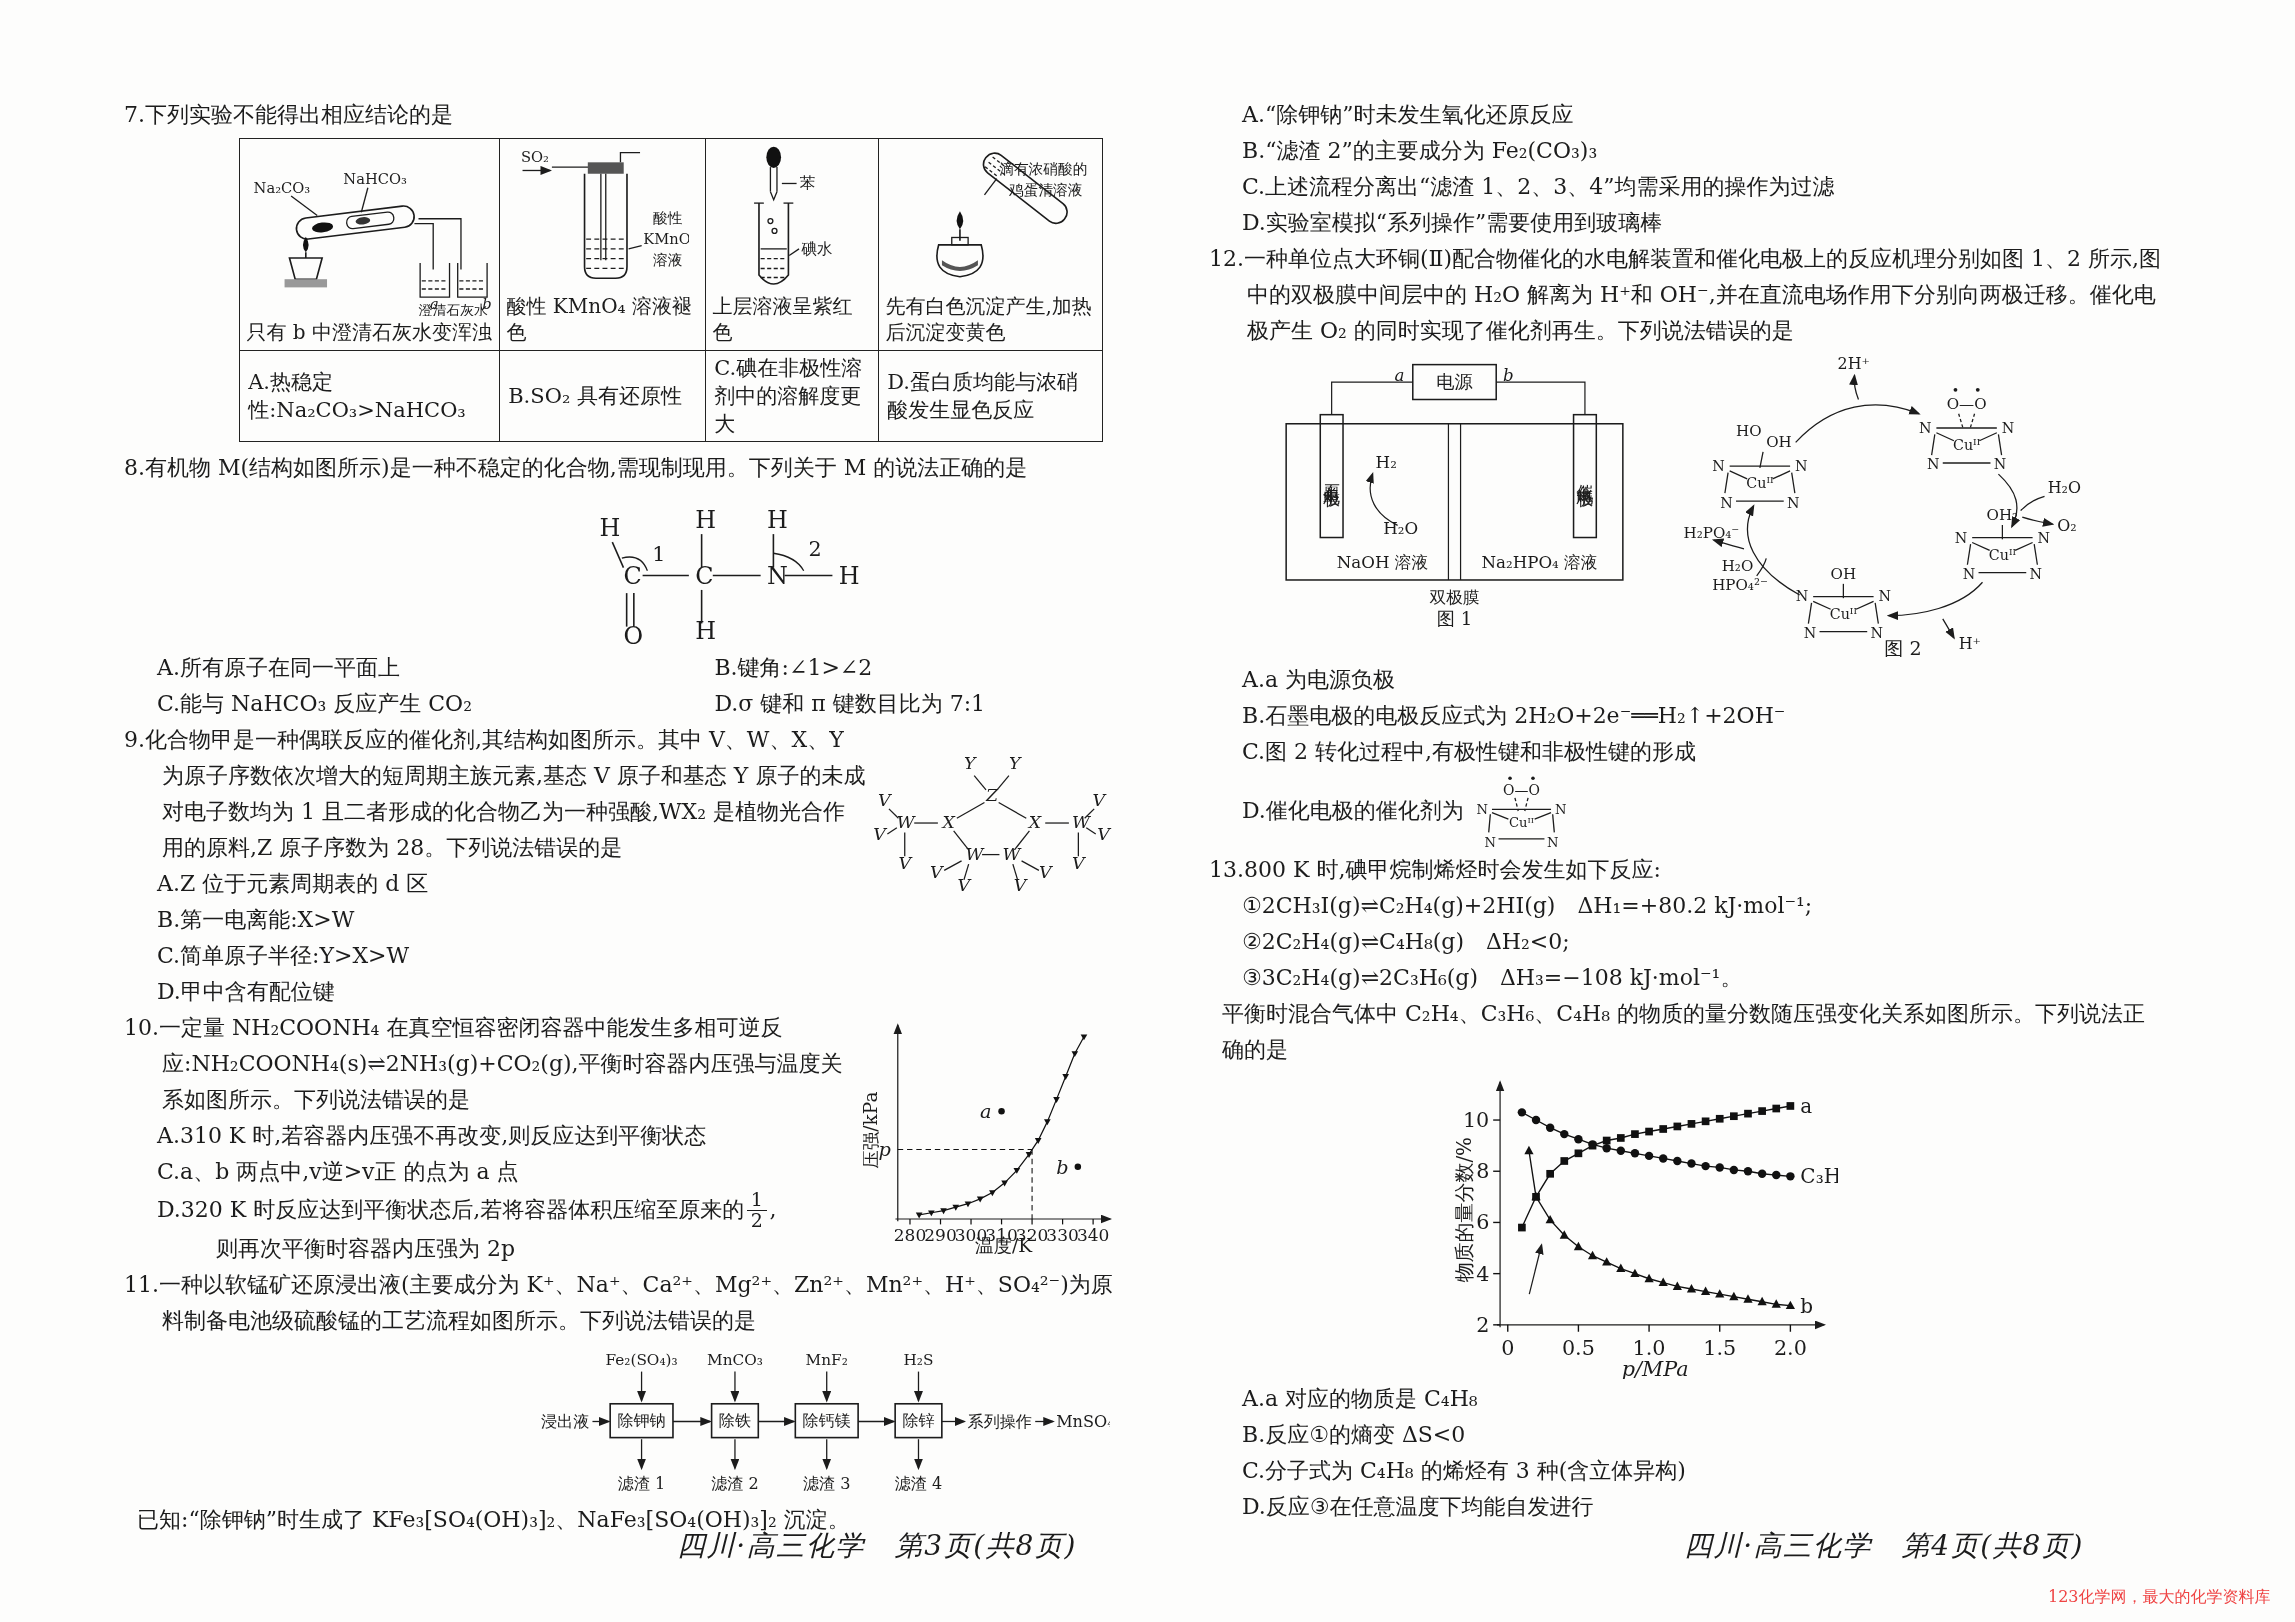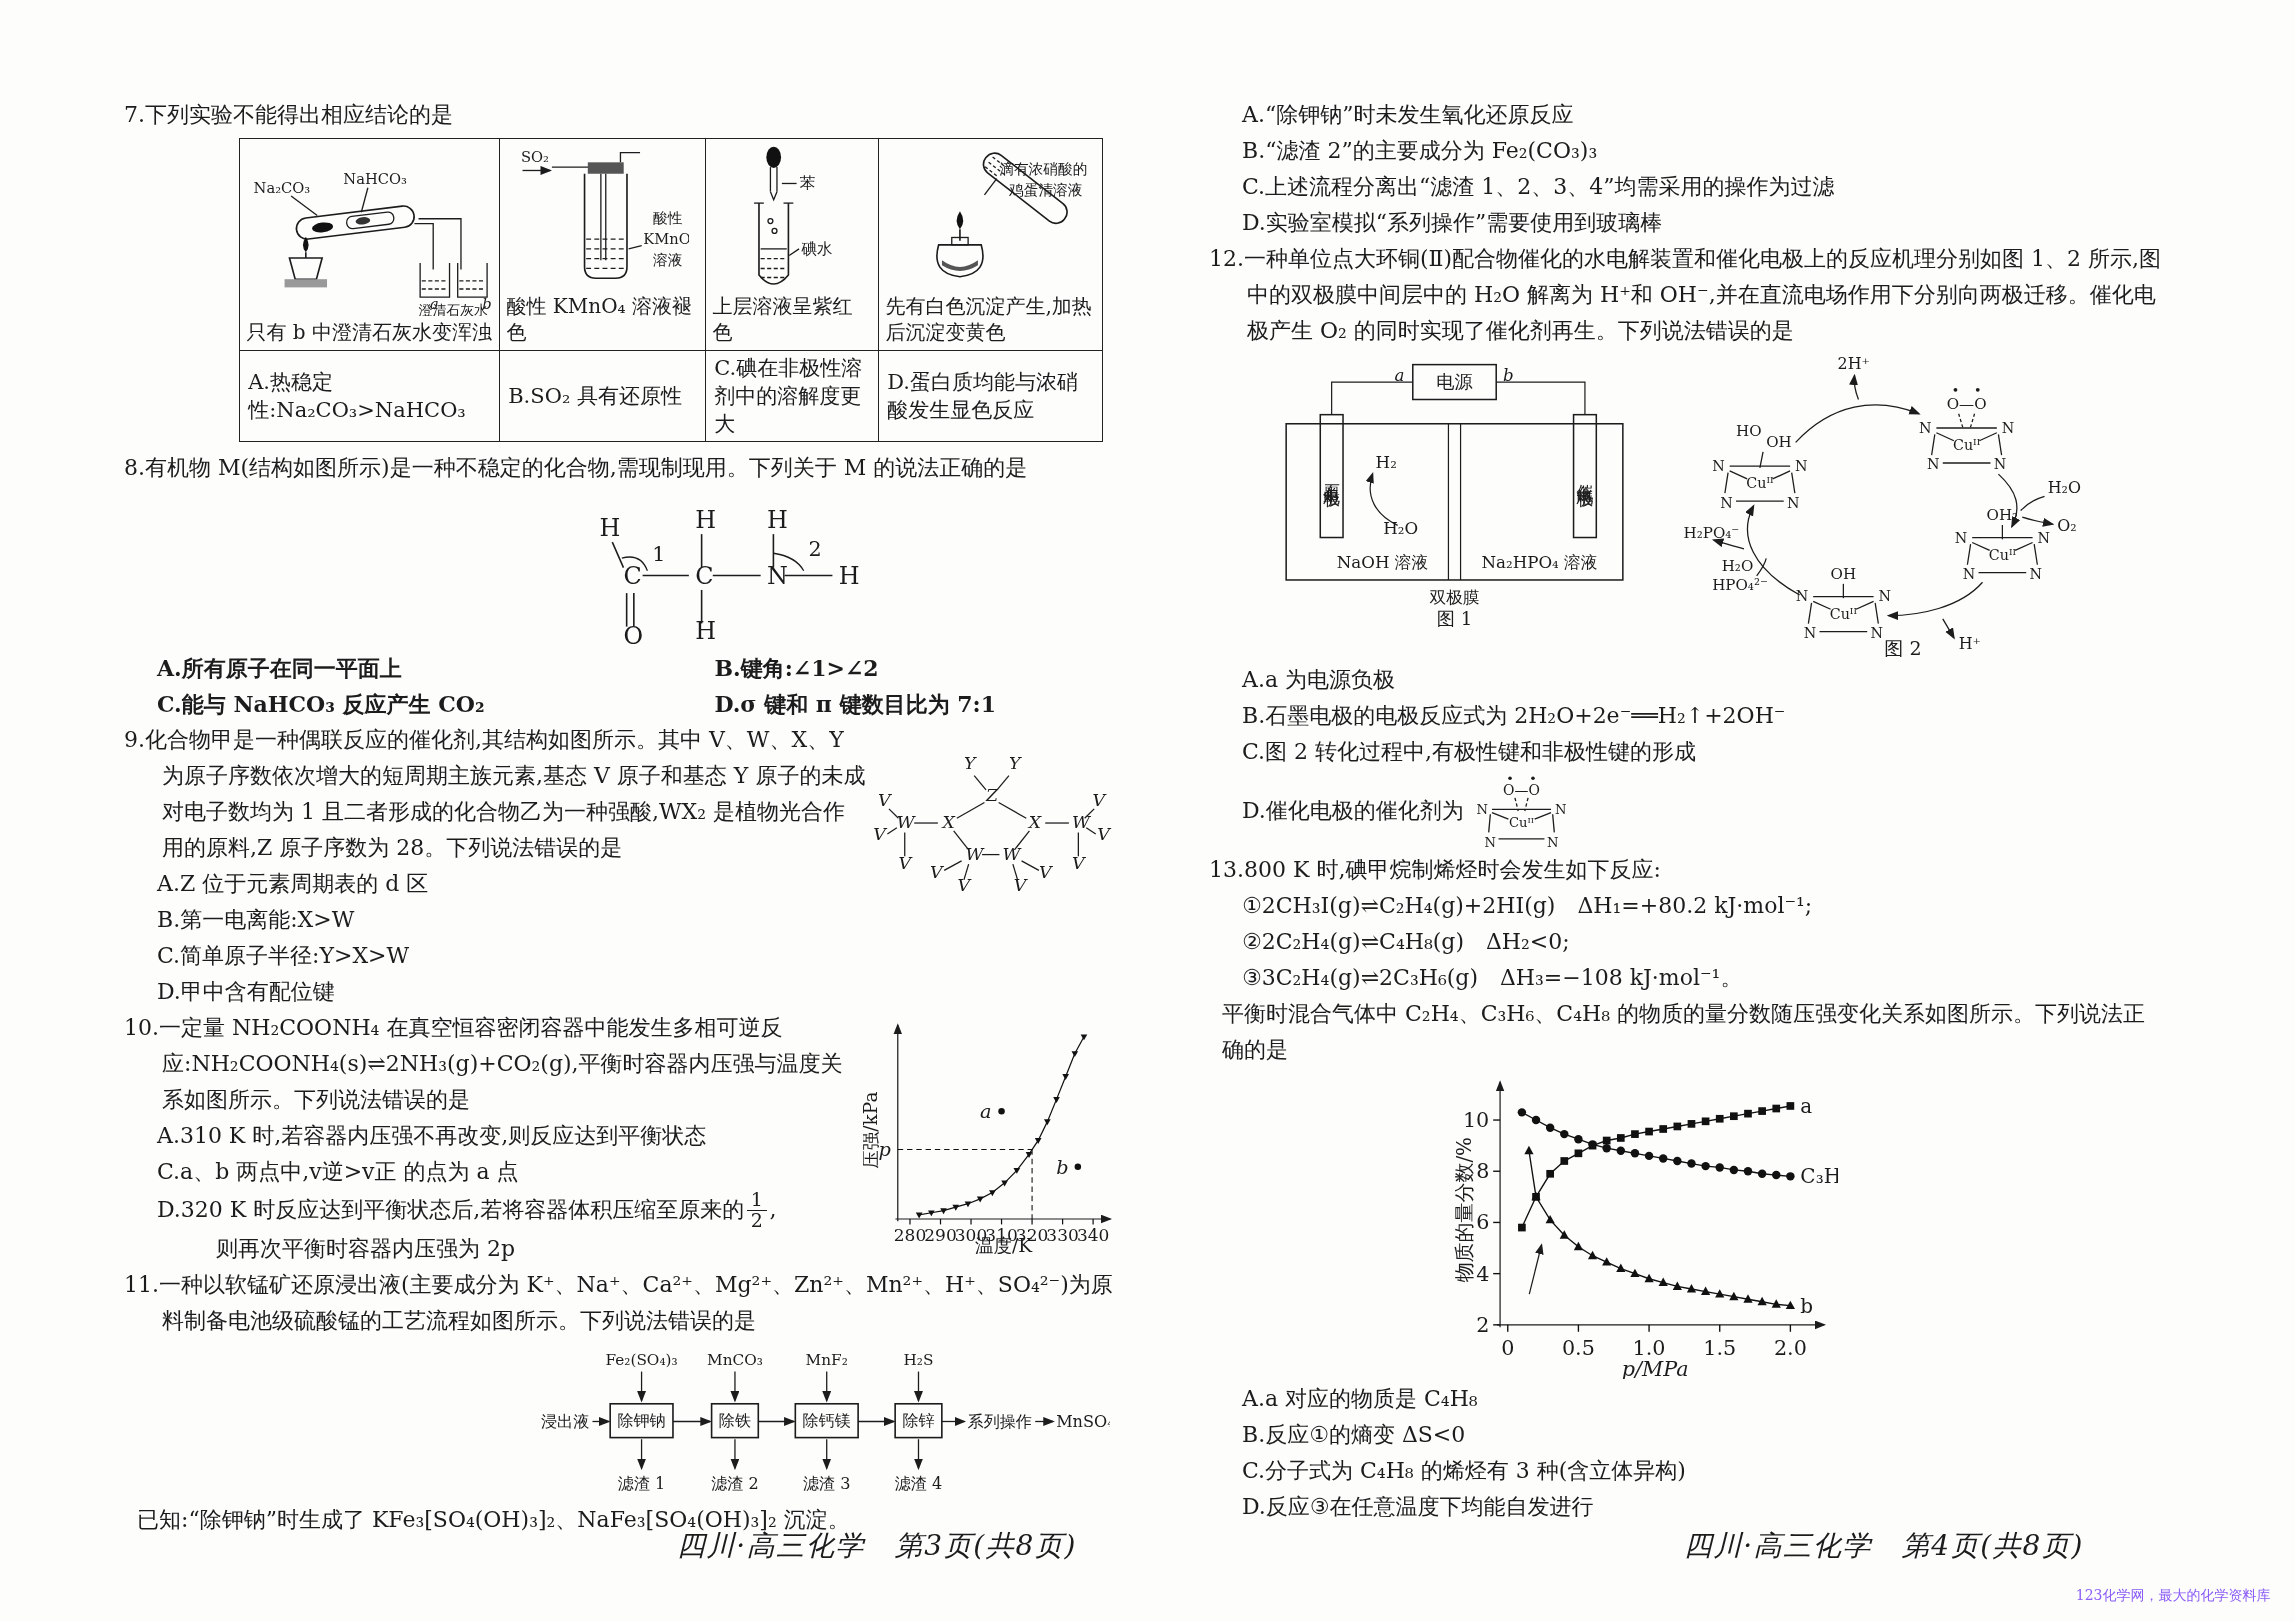--- a/index.html
+++ b/index.html
@@ -11,31 +11,31 @@
   .col-right{left:1209px;width:956px;}
   .line{margin:0;font-size:22px;line-height:36px;}
   .q{padding-left:38px;text-indent:-38px;}
   .opt{padding-left:33px;}
   .cont{padding-left:13px;}
   .exp{border-collapse:collapse;margin:4.9px 0 8.2px 115px;border-radius:10px;}
   .exp td{border:1.6px solid #222;padding:4.9px 6.5px;vertical-align:bottom;}
   .exp .concl{font-size:21px;line-height:28px;text-align:left;vertical-align:middle;height:54px;padding:3.3px 8.2px;}
   .cap{font-size:20px;line-height:26px;text-align:left;margin-top:3px;}
   .diag{display:block;margin:0 auto;}
-  .opts2{display:grid;grid-template-columns:58% 42%;padding-left:33px;font-weight:bold;}
+  .opts2{display:grid;grid-template-columns:58% 42%;padding-left:33px;}
   .opts2 p{padding-left:0;}
   .frac{display:inline-block;vertical-align:-0.5em;text-align:center;font-size:19px;line-height:1.05;margin:0 2.5px;}
   .frac .fn{display:block;border-bottom:1.6px solid #1c1c1c;padding:0 4.1px;}
   .frac .fd{display:block;}
   .figs{display:flex;gap:13px;margin:4.9px 0 4.9px 33px;align-items:flex-start;}
   .optd-row{display:flex;align-items:center;padding-left:33px;font-size:22px;line-height:36px;}
   .footer{position:absolute;font-size:28px;font-style:italic;letter-spacing:1.6px;}
   .footer-left{left:677px;top:1527px;}
   .footer-right{left:1684px;top:1527px;}
-  .watermark{position:absolute;right:24.5px;top:1587px;font-size:14px;color:#8b5cf6;}
+  .watermark{position:absolute;right:24.5px;top:1587px;font-size:16px;color:#ef4444;}
   .vtext{writing-mode:vertical-rl;text-orientation:upright;letter-spacing:3px;}
   .ln{stroke:#1c1c1c;stroke-width:2;fill:none;}
   .tn{stroke:#1c1c1c;stroke-width:1.6;fill:none;}
   .bx{fill:none;stroke:#1c1c1c;stroke-width:2;}
 </style>
 </head>
 <body>
 
 <svg width="0" height="0" style="position:absolute">
   <defs>

